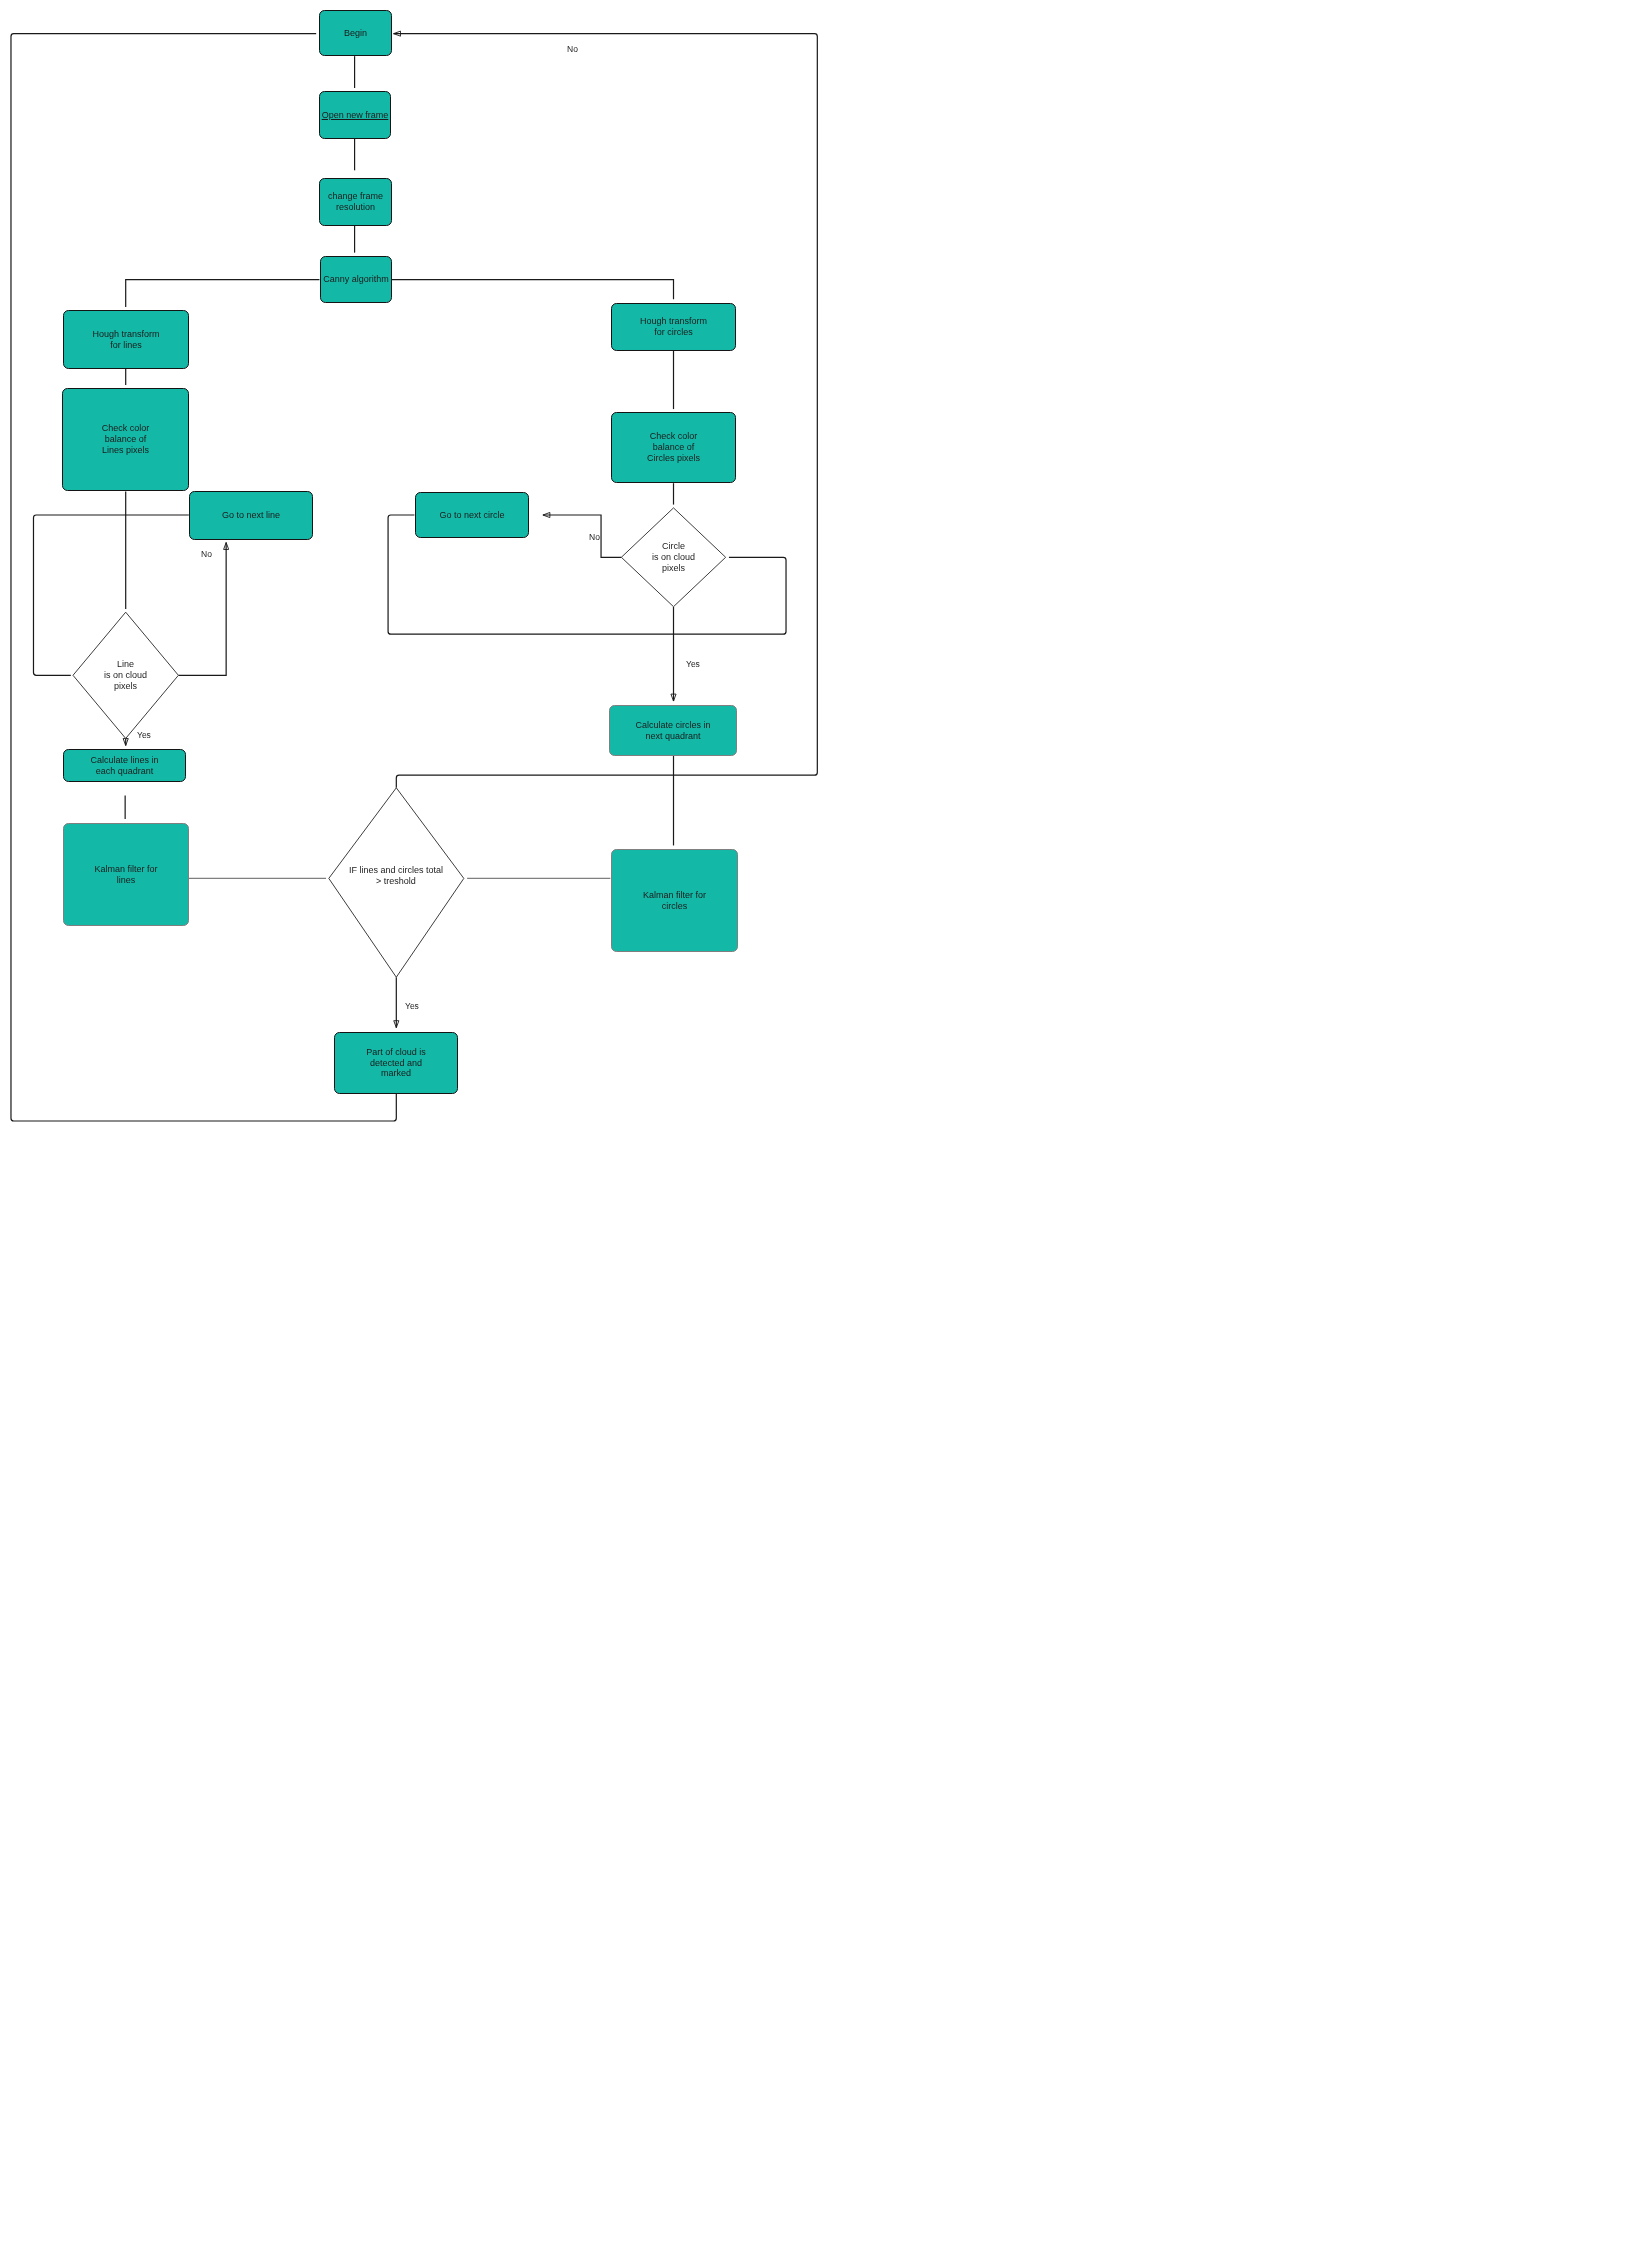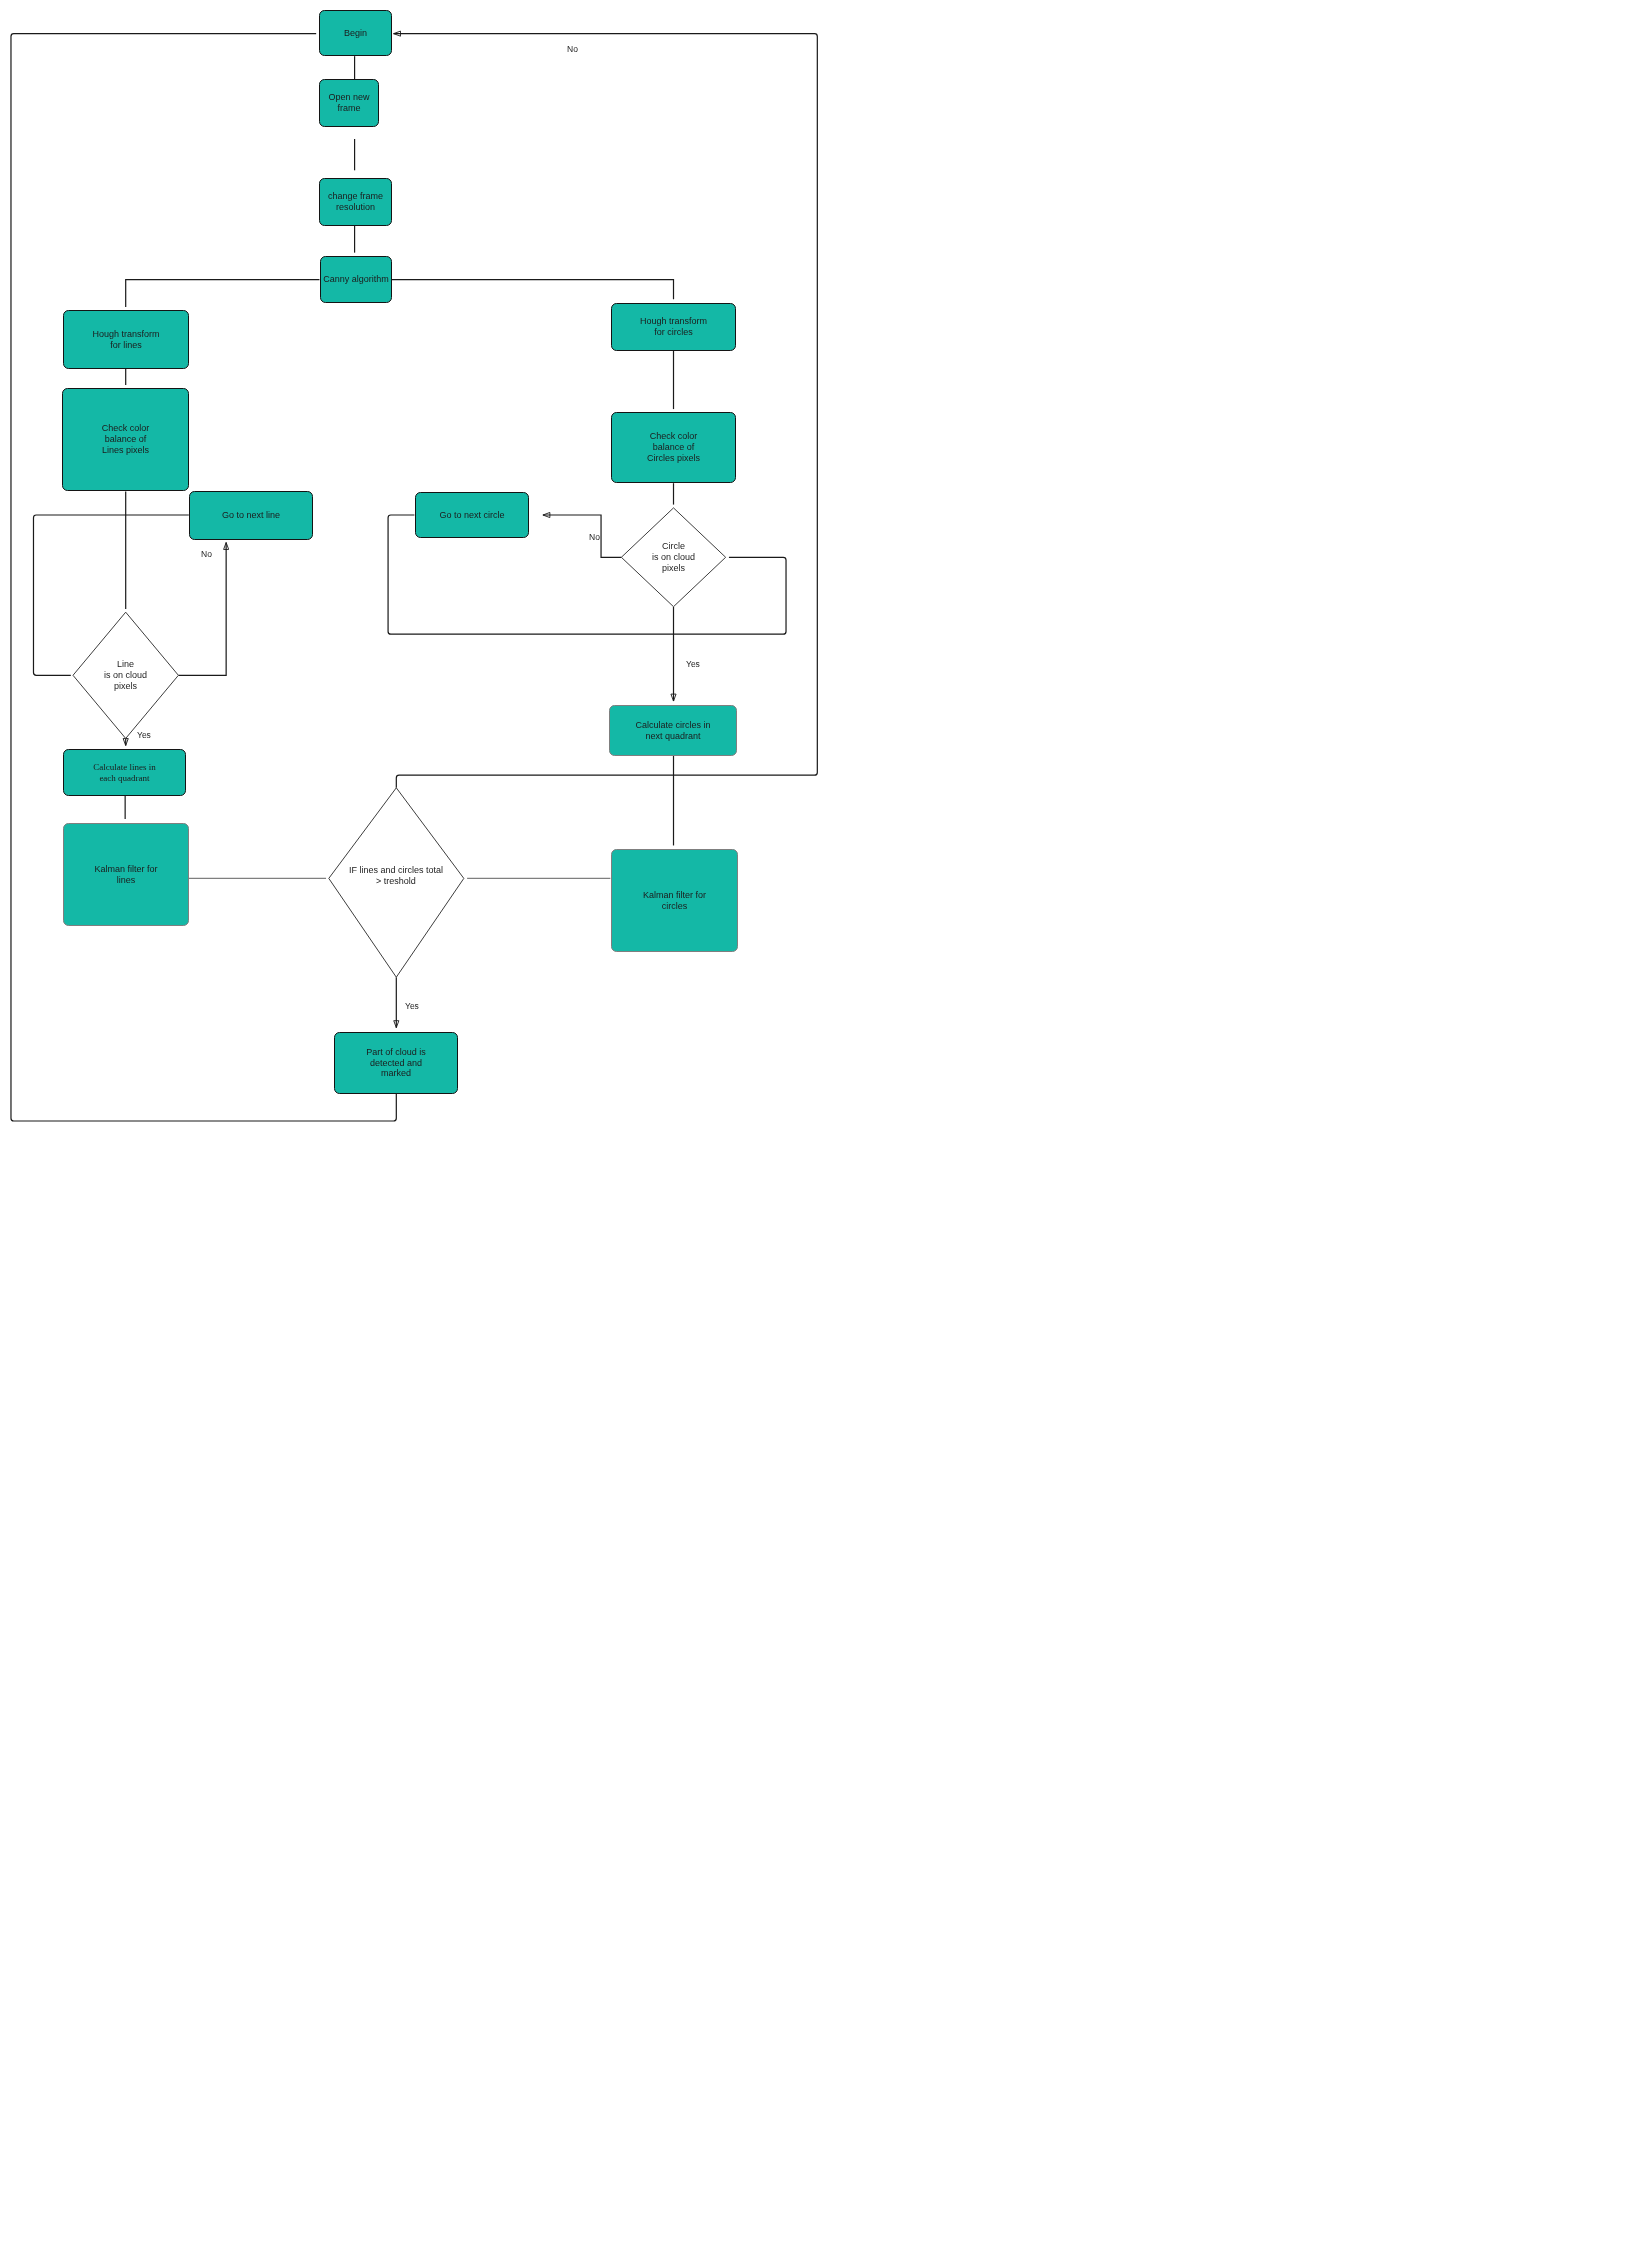--- a/index.html
+++ b/index.html
@@ -69,41 +69,41 @@
     <path class="edge" d="M722,1780 V1872" marker-end="url(#mh)"></path>
     <path class="edge" d="M722,1991 V2037 Q722,2042 717,2042 H25 Q20,2042 20,2037 V66 Q20,61 25,61 H576" marker-end="url(#mf)"></path>
 
     <polygon class="diamond" points="229,1115 325,1230 229,1345 133,1230"></polygon>
     <polygon class="diamond" points="1227,925 1322,1015 1227,1105 1132,1015"></polygon>
     <polygon class="diamond" points="722,1435 845,1600 722,1780 599,1600"></polygon>
   </svg>
 
   <div class="node" style="left:319px;top:10px;width:73px;height:46px;">Begin</div>
 
-  <div class="node" style="left:319px;top:79px;width:60px;height:48px;">Open new frame</div>
+  <div class="node" style="left:319px;top:91px;width:72px;height:48px;text-decoration:underline;">Open new frame</div>
 
   <div class="node" style="left:319px;top:178px;width:73px;height:48px;">change frame
 resolution</div>
 
   <div class="node" style="left:320px;top:256px;width:72px;height:47px;">Canny algorithm</div>
 
   <div class="node" style="left:63px;top:310px;width:126px;height:59px;">Hough transform
 for lines</div>
 
   <div class="node" style="left:62px;top:388px;width:127px;height:103px;">Check color
 balance of
 Lines pixels</div>
 
   <div class="node" style="left:189px;top:491px;width:124px;height:49px;">Go to next line</div>
 
   <div class="diamond-text" style="left:79px;top:659px;width:93px;height:33px;">Line
 is on cloud
 pixels</div>
 
-  <div class="node" style="left:63px;top:749px;width:123px;height:47px;font-family:Liberation Serif, serif;">Calculate lines in
+  <div class="node" style="left:63px;top:749px;width:123px;height:33px;">Calculate lines in
 each quadrant</div>
 
   <div class="node gray-border" style="left:63px;top:823px;width:126px;height:103px;">Kalman filter for
 lines</div>
 
   <div class="node" style="left:611px;top:303px;width:125px;height:48px;">Hough transform
 for circles</div>
 
   <div class="node" style="left:611px;top:412px;width:125px;height:71px;">Check color
 balance of

